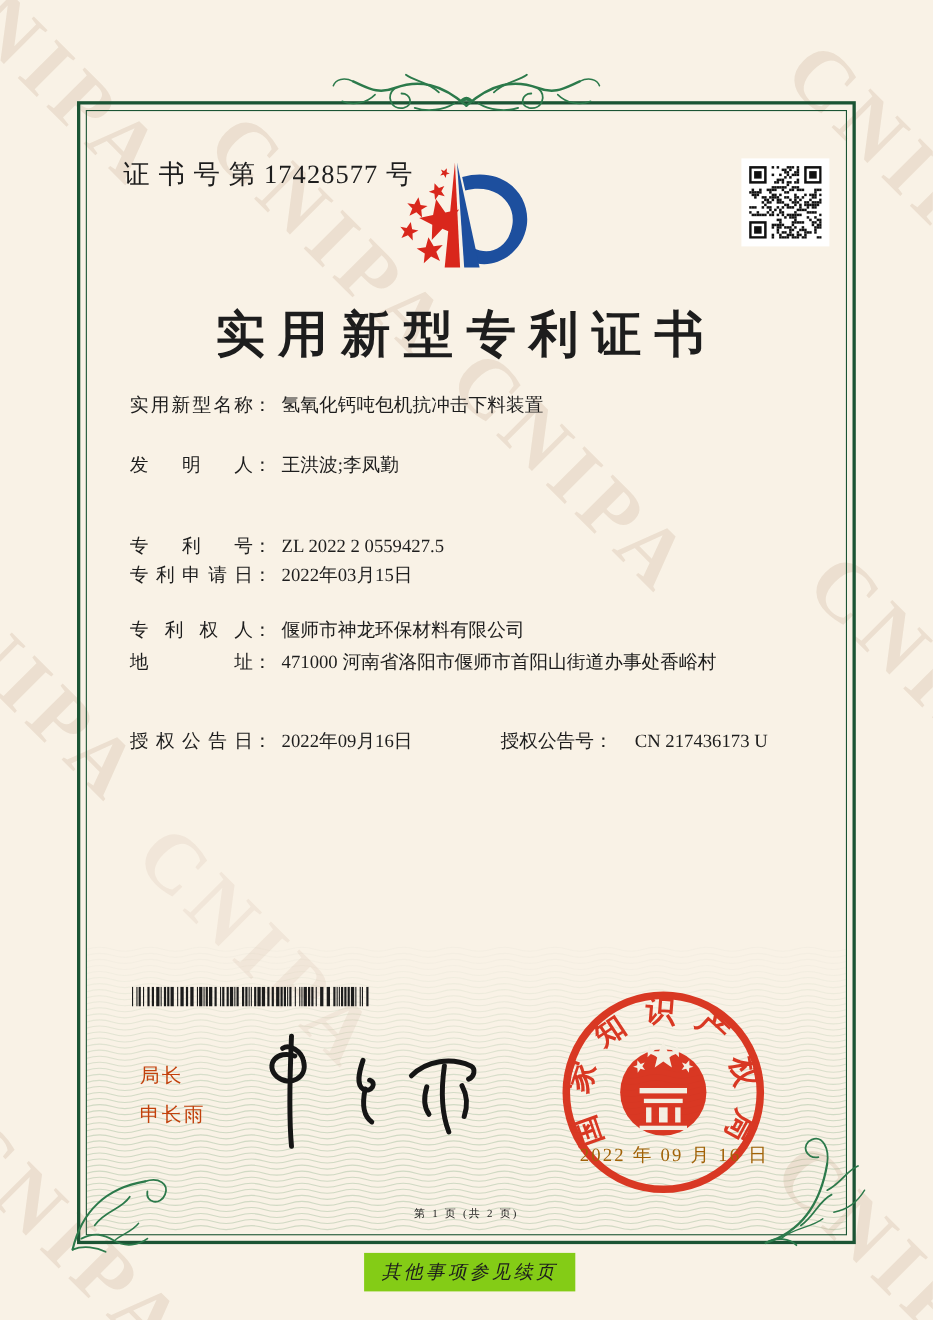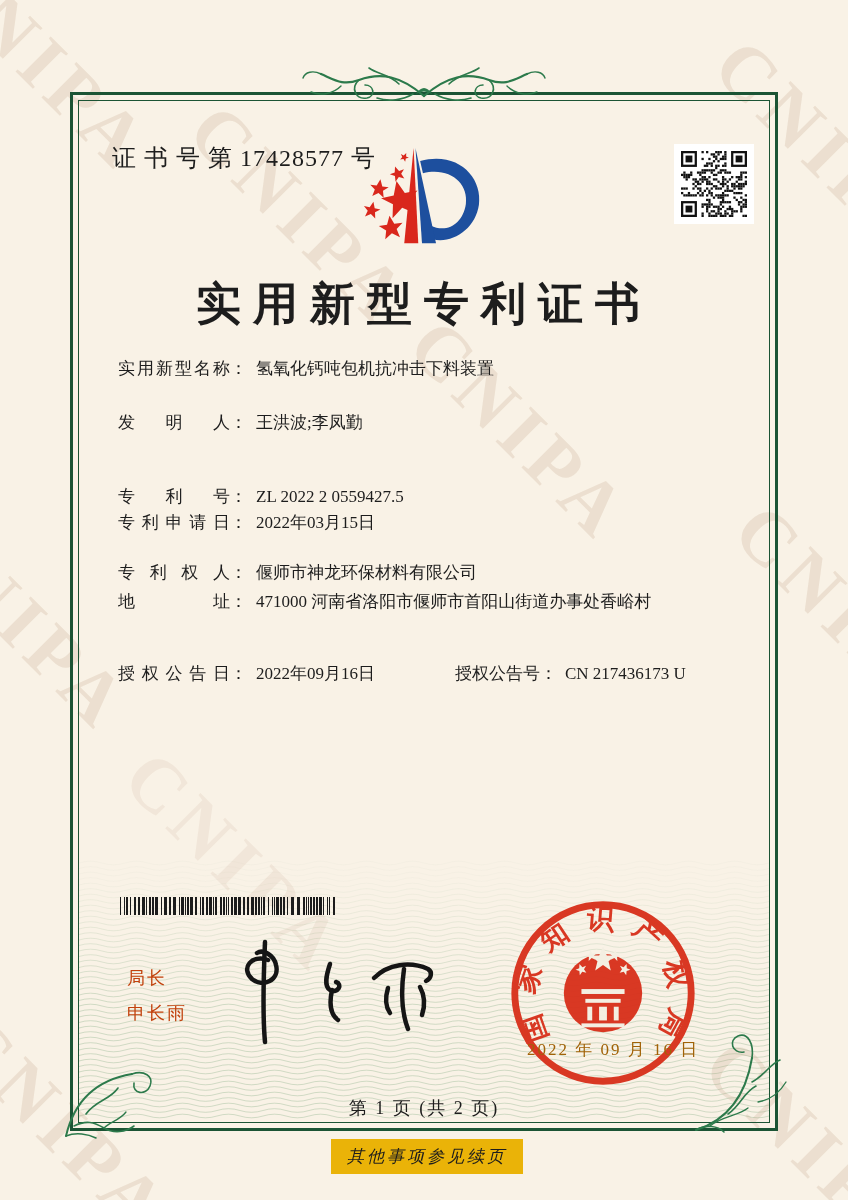--- a/index.html
+++ b/index.html
@@ -23,39 +23,39 @@
   .qrpad{left:674px;top:144px;width:80px;height:80px;background:#ffffff;z-index:5;}
   .qr{left:681px;top:151px;z-index:6;}
 
   .title{left:0;top:250px;width:848px;text-align:center;font-size:45px;font-weight:bold;
          letter-spacing:12px;z-index:6;margin-top:24px;}
 
   .frow{left:118px;font-size:17px;z-index:6;white-space:nowrap;}
   .flabel{display:inline-block;width:112px;text-align:justify;text-align-last:justify;}
   .fvalue{margin-left:9px;}
   .grant-no{position:absolute;left:337px;top:0;white-space:nowrap;}
-  .grant-no .fvalue{margin-left:8px;}
+  .grant-no .fvalue{margin-left:20px;}
 
   .paras{left:115px;top:699px;width:650px;font-size:17.5px;line-height:30.5px;
          font-style:italic;color:#2a2a2a;z-index:6;text-align:justify;}
   .paras p{margin:0;text-indent:2em;}
 
   .barcode{left:120px;top:897px;z-index:6;}
 
   .officer{left:127px;font-size:18px;font-family:"Liberation Sans",sans-serif;
            color:#c2410c;z-index:6;letter-spacing:2px;}
   .sig{left:232px;top:936px;z-index:7;}
 
   .seal{left:505px;top:895px;z-index:6;opacity:.96;}
   .sealdate{left:527px;top:1038px;font-size:17px;letter-spacing:2px;color:#a16207;
             z-index:7;white-space:nowrap;}
 
-  .pageinfo{left:0;top:1096px;width:848px;text-align:center;font-size:18px;
+  .pageinfo{left:0;top:1096px;width:848px;text-align:center;font-size:10px;
             letter-spacing:2px;z-index:6;}
-  .contnote{left:331px;top:1139px;background:#eab308;padding:6px 16px;font-size:17px;
+  .contnote{left:331px;top:1139px;background:#84cc16;padding:6px 16px;font-size:17px;
             font-style:italic;letter-spacing:3px;z-index:6;}
 
   .waves{left:79px;top:101px;z-index:1;}
   .orn{z-index:5;pointer-events:none;}
 </style>
 </head>
 <body>
 
 <svg class="abs waves" width="690" height="1022" id="waveSvg">
     <path d="M0 762 q 11.5 -3.6 23 0 t 23 0 q 11.5 -3.6 23 0 t 23 0 q 11.5 -3.6 23 0 t 23 0 q 11.5 -3.6 23 0 t 23 0 q 11.5 -3.6 23 0 t 23 0 q 11.5 -3.6 23 0 t 23 0 q 11.5 -3.6 23 0 t 23 0 q 11.5 -3.6 23 0 t 23 0 q 11.5 -3.6 23 0 t 23 0 q 11.5 -3.6 23 0 t 23 0 q 11.5 -3.6 23 0 t 23 0 q 11.5 -3.6 23 0 t 23 0 q 11.5 -3.6 23 0 t 23 0 q 11.5 -3.6 23 0 t 23 0 q 11.5 -3.6 23 0 t 23 0" fill="none" stroke="#a8c2a2" stroke-width="1" stroke-opacity="0.06"></path>

